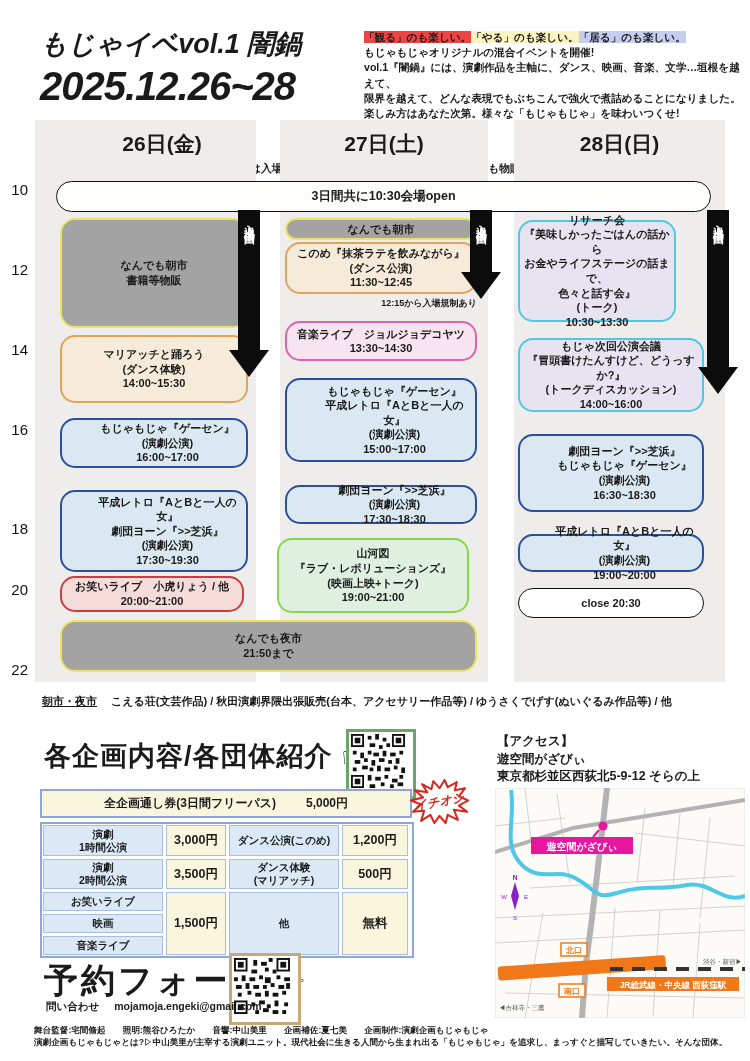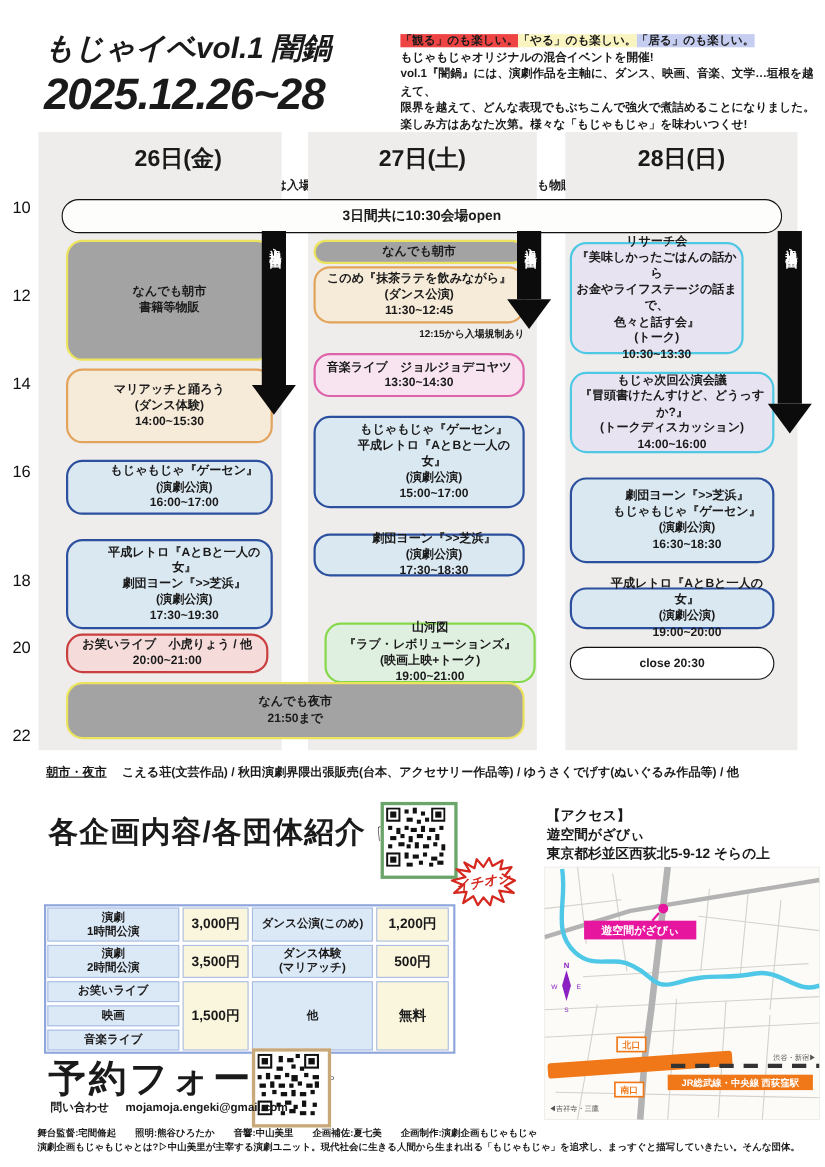--- a/index.html
+++ b/index.html
@@ -143,21 +143,21 @@
         <div class="bl">もじゃもじゃ『ゲーセン』</div>
         <div class="bl">平成レトロ『AとBと一人の女』</div>
         <div class="bl">(演劇公演)</div>
         <div class="bl">15:00~17:00</div>
       </div>
       <div class="blk c-blue" style="left: 285px; width: 192px; top: 365.2px; height: 38.8px;">
         <div class="bl">劇団ヨーン『&gt;&gt;芝浜』</div>
         <div class="bl">(演劇公演)</div>
         <div class="bl">17:30~18:30</div>
       </div>
-      <div class="blk c-green" style="left: 295px; width: 192px; top: 418px; height: 55px; margin-top: 28px;">
+      <div class="blk c-green" style="left: 277px; width: 192px; top: 418px; height: 75px;">
         <div class="bl">山河図</div>
         <div class="bl">『ラブ・レボリューションズ』</div>
         <div class="bl">(映画上映+トーク)</div>
         <div class="bl">19:00~21:00</div>
       </div>
       <div class="arrow-band" style="left: 470px; top: 90px; height: 62px;">
         <span>入退場自由</span>
       </div>
       <div class="arrow-head" style="left: 461px; top: 152px;"></div>
       <div class="col" style="left: 514px; width: 211px;"></div>
@@ -266,20 +266,24 @@
       </g>
     </svg>
   </div>
 
   <div class="access">
     <div>【アクセス】</div>
     <div>遊空間がざびぃ</div>
     <div>東京都杉並区西荻北5-9-12 そらの上</div>
   </div>
 
+  <div class="pass-row">
+    <span>全企画通し券(3日間フリーパス)</span>
+    <span>5,000円</span>
+  </div>
   <div class="badge">
     <svg width="85" height="45" viewBox="0 0 60 44">
       <polygon points="58,21 49,17 55,9 45,11 47,3 38,8 35,1 30,9 24,2 22,10 13,5 18,13 6,11 14,18 2,21 12,25 4,32 15,31 12,41 21,35 25,43 30,36 36,43 38,35 48,40 44,30 57,32 49,26" fill="#fff" stroke="#d5281e" stroke-width="2" stroke-linejoin="round"></polygon>
       <text x="30" y="26" text-anchor="middle" font-size="12" font-weight="bold" fill="#d5281e" font-style="italic" transform="rotate(-10 30 22)">イチオシ</text>
     </svg>
   </div>
   <div class="ptable">
     <div class="pcell pl">演劇
 1時間公演</div>
     <div class="pcell pv">3,000円</div>

